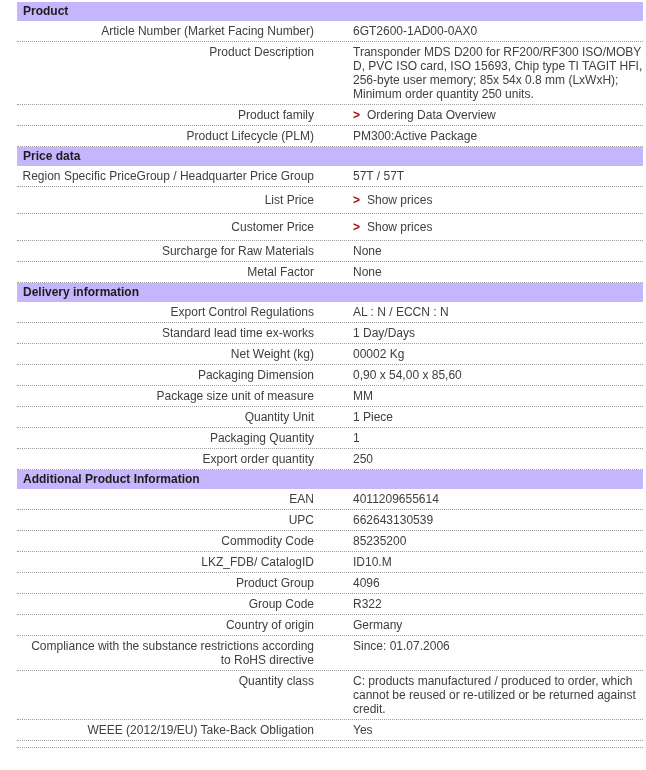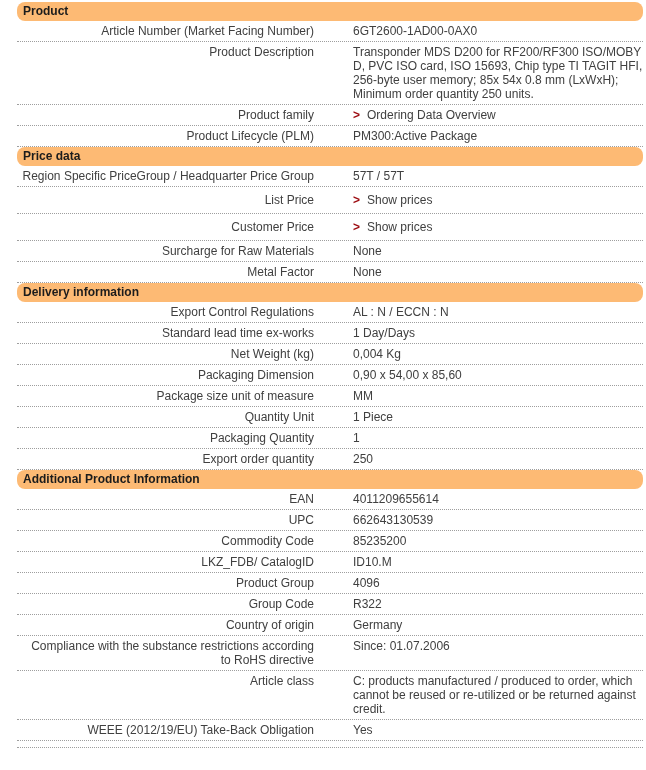--- a/index.html
+++ b/index.html
@@ -5,26 +5,25 @@
   * { margin: 0; padding: 0; box-sizing: border-box; }
   html, body { background: #ffffff; }
   body {
     width: 646px; height: 770px; overflow: hidden;
     font-family: "Liberation Sans", sans-serif;
     font-size: 12px; color: #404040;
   }
   .page { padding: 2px 3px 0 17px; }
 
   .sec-header {
-    background: #fdba74;
+    background: #c4b5fd;
     color: #1c1c1c;
     font-weight: bold;
     padding: 3px 17px 3px 6px;
     line-height: 13px;
-    border-radius: 8px;
   }
 
   .row {
     display: flex;
     align-items: flex-start;
     padding: 3px 0 3px 5px;
     border-bottom: 1px dotted #9e9e9e;
   }
   .row.tall { padding-top: 6px; padding-bottom: 6px; }
   .lbl {
@@ -122,21 +121,21 @@
   <div class="row">
     <div class="lbl">Export Control Regulations</div>
     <div class="val">AL : N / ECCN : N</div>
   </div>
   <div class="row">
     <div class="lbl">Standard lead time ex-works</div>
     <div class="val">1 Day/Days</div>
   </div>
   <div class="row">
     <div class="lbl">Net Weight (kg)</div>
-    <div class="val">0,004 Kg</div>
+    <div class="val">00002 Kg</div>
   </div>
   <div class="row">
     <div class="lbl">Packaging Dimension</div>
     <div class="val">0,90 x 54,00 x 85,60</div>
   </div>
   <div class="row">
     <div class="lbl">Package size unit of measure</div>
     <div class="val">MM</div>
   </div>
   <div class="row">
@@ -181,21 +180,21 @@
   </div>
   <div class="row">
     <div class="lbl">Country of origin</div>
     <div class="val">Germany</div>
   </div>
   <div class="row">
     <div class="lbl">Compliance with the substance restrictions according to RoHS directive</div>
     <div class="val">Since: 01.07.2006</div>
   </div>
   <div class="row">
-    <div class="lbl">Article class</div>
+    <div class="lbl">Quantity class</div>
     <div class="val">C: products manufactured / produced to order, which cannot be reused or re-utilized or be returned against credit.</div>
   </div>
   <div class="row">
     <div class="lbl">WEEE (2012/19/EU) Take-Back Obligation</div>
     <div class="val">Yes</div>
   </div>
   <div class="row">
     
     
   </div>

